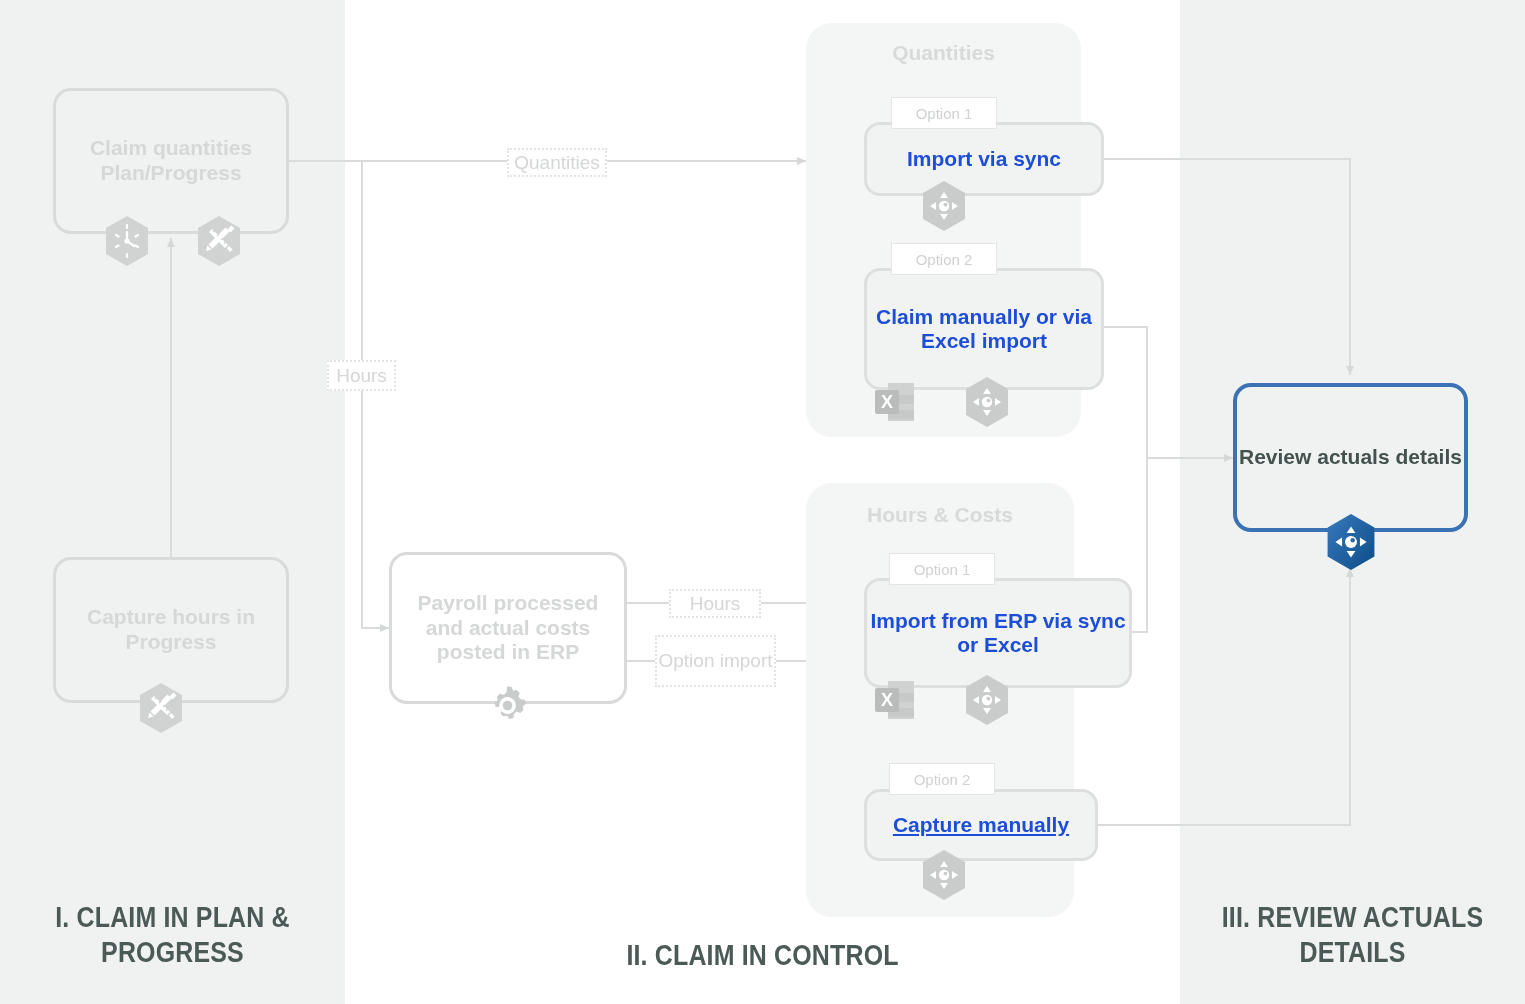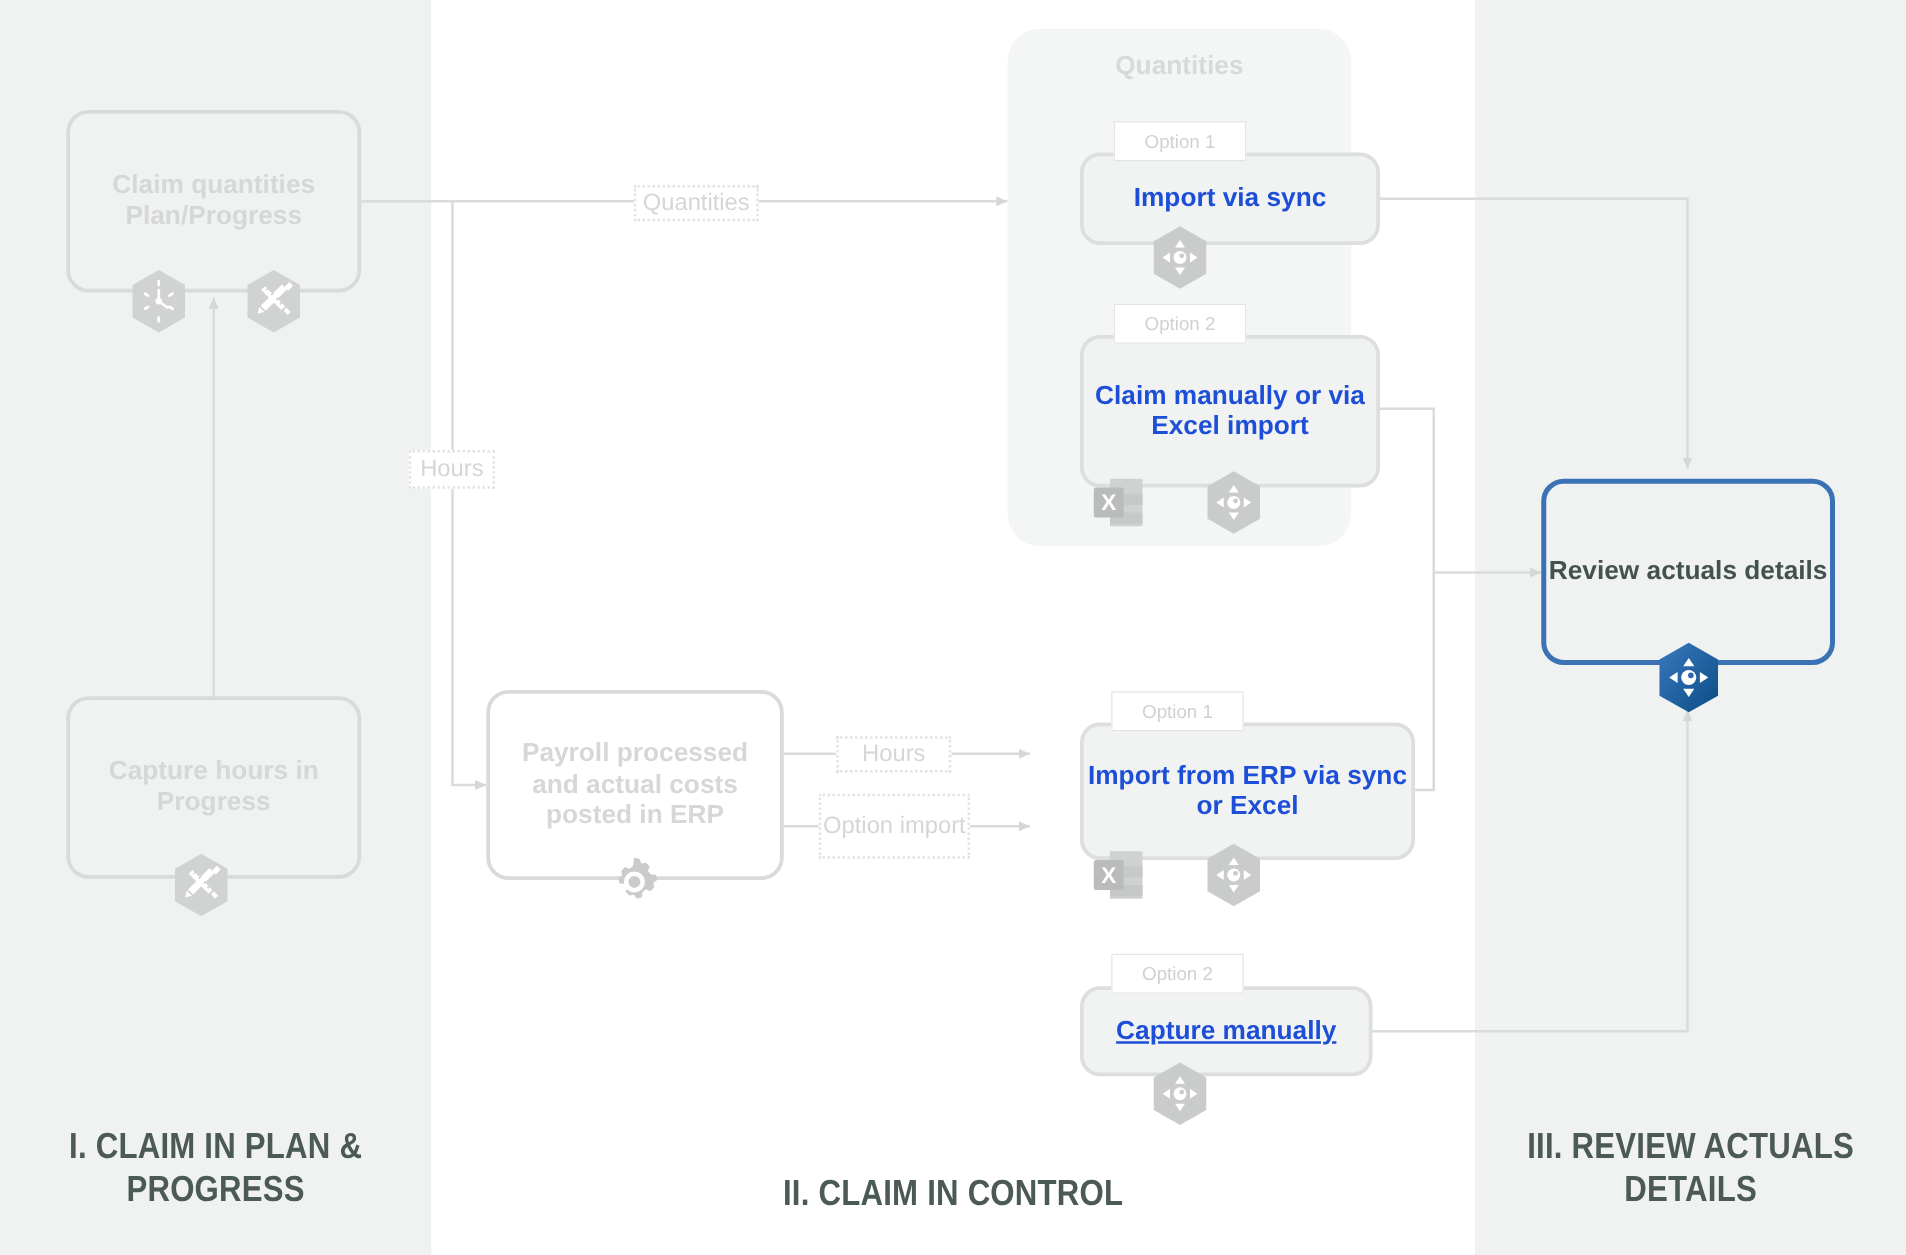--- a/index.html
+++ b/index.html
@@ -322,20 +322,23 @@
   <div class="excel" id="excel-q2">
     <svg viewBox="0 0 46 46">
       <rect x="16" y="4" width="26" height="38" fill="#cfd2d1"></rect>
       <rect x="16" y="16" width="26" height="9" fill="#c6c9c8"></rect>
       <rect x="16" y="31" width="26" height="9" fill="#c6c9c8"></rect>
       <rect x="3" y="11" width="24" height="24" rx="2" fill="#b9bcbb"></rect>
       <text x="15" y="29" font-family="'Liberation Sans',sans-serif" font-size="18" font-weight="bold" fill="#ffffff" text-anchor="middle">X</text>
     </svg>
   </div>
 
+  <div class="group" id="group-hours-costs">
+    <div class="group-title">Hours &amp; Costs</div>
+  </div>
 
   <div class="opt-node" id="opt-import-erp">
     <span>Import from ERP via sync or Excel</span>
   </div>
   <div class="opt-tag" id="tag-h1">Option 1</div>
 
   <div class="opt-node" id="opt-capture-manual">
     <span>Capture manually</span>
   </div>
   <div class="opt-tag" id="tag-h2">Option 2</div>

